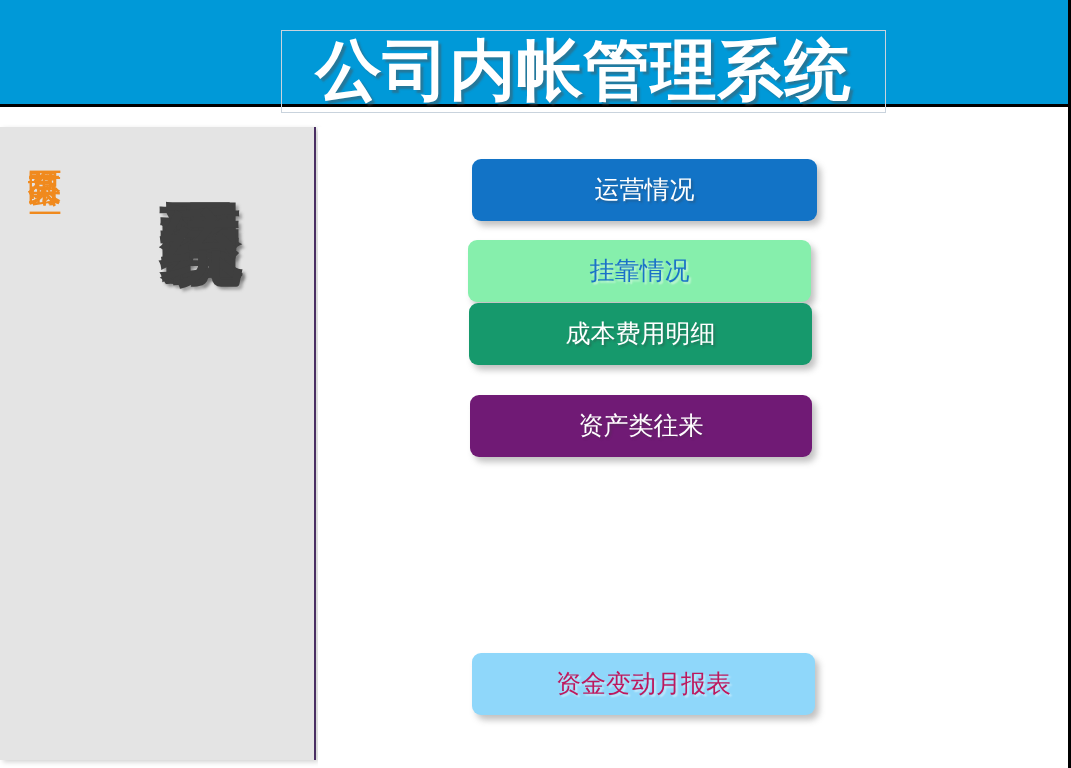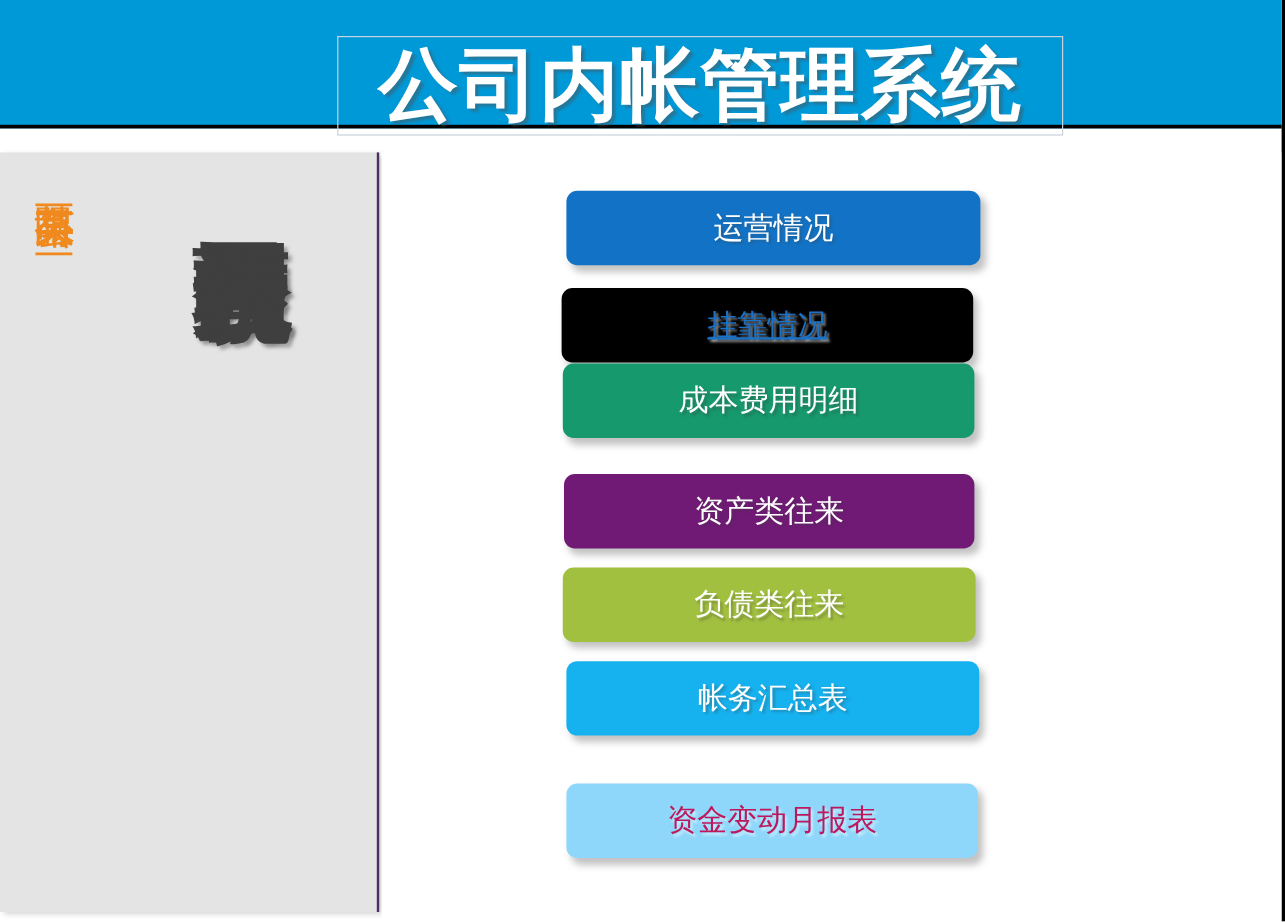--- a/index.html
+++ b/index.html
@@ -151,34 +151,28 @@
   <div id="sidebar">
     <div id="company-name">某某有限公司——</div>
     <div id="sidebar-system-name">公司内帐管理系统</div>
   </div>
 
   <div id="content">
     <div id="menu">
         <div class="menu-button dark" style="left: 154px; top: 32px; width: 345px; background: rgb(18, 115, 198); color: rgb(255, 255, 255);">
           <span class="label">运营情况</span>
         </div>
-        <div class="menu-button" style="left: 150px; top: 113px; width: 343px; background: #000000; color: rgb(26, 114, 200); text-decoration: underline;">
+        <div class="menu-button" style="left: 150px; top: 113px; width: 343px; background: #86efac; color: rgb(26, 114, 200);">
           <span class="label">挂靠情况</span>
         </div>
         <div class="menu-button dark" style="left: 151px; top: 176px; width: 343px; background: rgb(22, 153, 108); color: #ffffff;">
           <span class="label">成本费用明细</span>
         </div>
         <div class="menu-button dark" style="left: 152px; top: 268px; width: 342px; background: #701a75; color: rgb(255, 255, 255);">
           <span class="label">资产类往来</span>
-        </div>
-        <div class="menu-button dark" style="left: 151px; top: 346px; width: 344px; background: rgb(162, 192, 64); color: rgb(255, 255, 255);">
-          <span class="label">负债类往来</span>
-        </div>
-        <div class="menu-button dark" style="left: 154px; top: 424px; width: 344px; background: rgb(22, 177, 239); color: rgb(255, 255, 255);">
-          <span class="label">帐务汇总表</span>
         </div>
         <div class="menu-button" style="left: 154px; top: 526px; width: 343px; background: rgb(143, 215, 250); color: #be185d;">
           <span class="label">资金变动月报表</span>
         </div>
       </div>
   </div>
 
 </div>
 
 </body></html>

